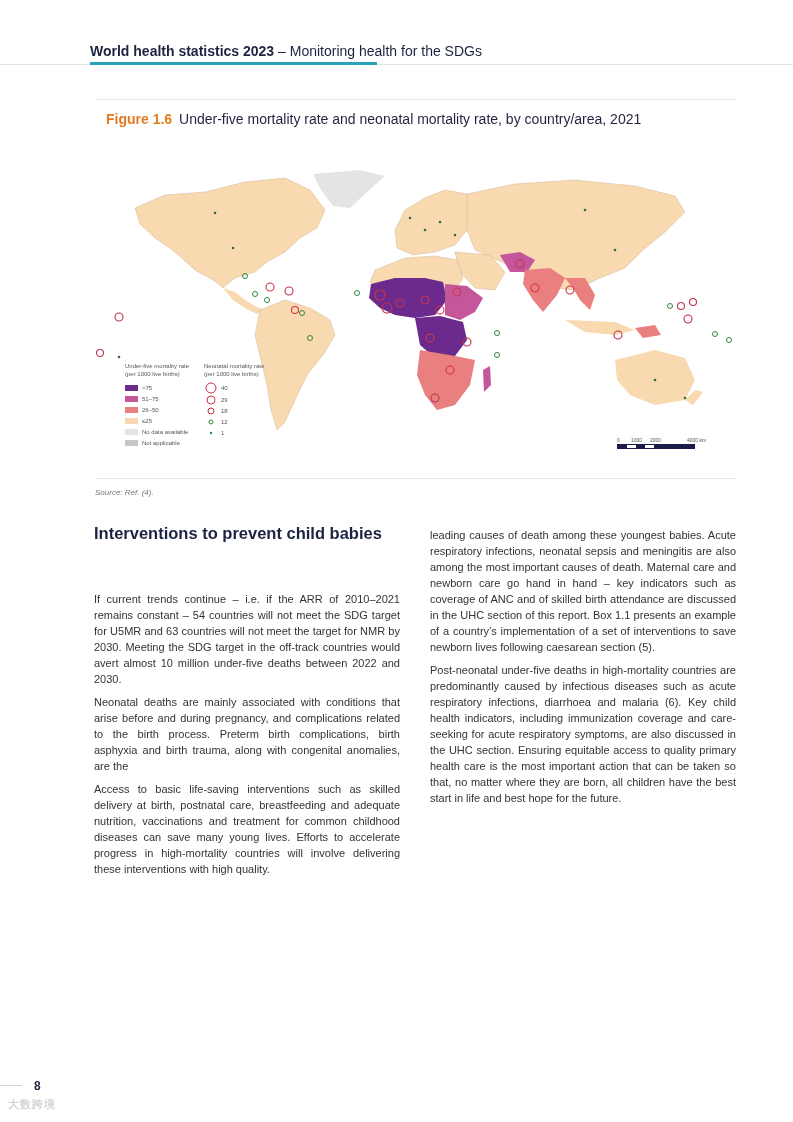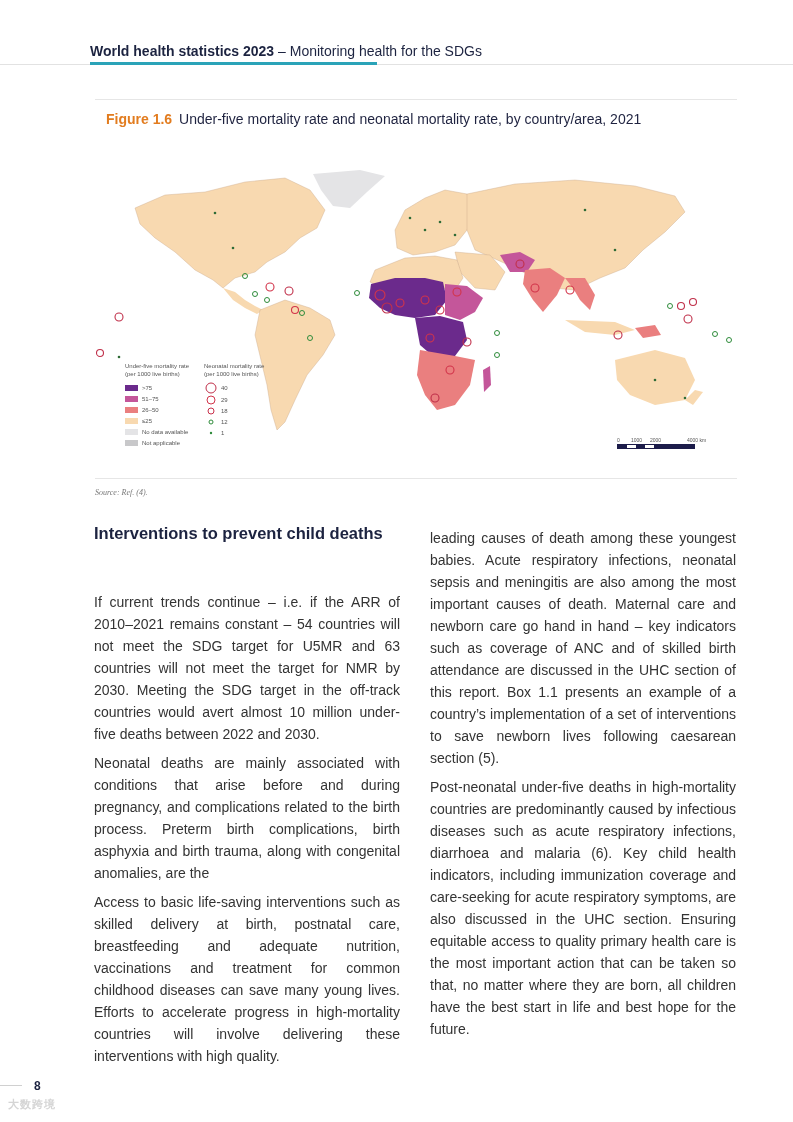--- a/index.html
+++ b/index.html
@@ -27,25 +27,25 @@
   .swatch { width: 13px; height: 6px; margin-right: 4px; }
   .circ-cell { width: 14px; display: flex; justify-content: center; align-items: center; margin-right: 3px; }
 
   .scalebar { position: absolute; left: 617px; top: 437px; width: 80px; font-size: 5px; color: #555; }
   .scale-labels { position: relative; height: 7px; }
   .scale-labels span { position: absolute; top: 0; }
   .scale-bar-line { display: flex; height: 3px; border: 1px solid #1c1c4a; }
   .scale-bar-line div { height: 100%; }
 
   .figure-bottom-rule { position: absolute; left: 95px; width: 642px; top: 478px; height: 1px; background: #e6e6e6; }
-  .source-note { position: absolute; left: 95px; top: 488px; font-size: 8px; font-style: italic; color: #777; font-family: Liberation Serif, serif; }
+  .source-note { position: absolute; left: 95px; top: 488px; font-size: 8px; font-style: italic; color: #777; }
 
   .section-heading { position: absolute; left: 94px; top: 524px; font-size: 16.5px; font-weight: 700; color: #1c2340; white-space: nowrap; }
 
-  .col { position: absolute; font-size: 14px; line-height: 22px; color: #333; text-align: justify; }
+  .col { position: absolute; font-size: 11px; line-height: 16px; color: #333; text-align: justify; }
   .col.left { left: 94px; top: 591px; width: 306px; }
   .col.right { left: 430px; top: 527px; width: 306px; }
   .col p { margin: 0 0 7px 0; }
 
   .page-rule { position: absolute; left: 0; width: 22px; top: 1085px; height: 1px; background: #d0d0d0; }
   .page-number { position: absolute; left: 34px; top: 1079px; font-size: 12px; font-weight: 700; color: #1c2340; }
   .watermark { position: absolute; left: 8px; top: 1097px; font-size: 11px; color: #d5d5d5; font-weight: 700; letter-spacing: 1px; }
 </style>
 </head>
 <body>
@@ -248,21 +248,21 @@
     <div style="width:9px;background:#fff"></div>
     <div style="width:9px;background:#1c1c4a"></div>
     <div style="width:9px;background:#fff"></div>
     <div style="width:40px;background:#1c1c4a"></div>
   </div>
 </div>
 
 <div class="figure-bottom-rule"></div>
 <div class="source-note">Source: Ref. (4).</div>
 
-<div class="section-heading">Interventions to prevent child deaths</div>
+<div class="section-heading">Interventions to prevent child babies</div>
 
 <div class="col left">
   <p>If current trends continue – i.e. if the ARR of 2010–2021 remains constant – 54 countries will not meet the SDG target for U5MR and 63 countries will not meet the target for NMR by 2030. Meeting the SDG target in the off-track countries would avert almost 10 million under-five deaths between 2022 and 2030.</p>
   <p>Neonatal deaths are mainly associated with conditions that arise before and during pregnancy, and complications related to the birth process. Preterm birth complications, birth asphyxia and birth trauma, along with congenital anomalies, are the</p>
   <p>Access to basic life-saving interventions such as skilled delivery at birth, postnatal care, breastfeeding and adequate nutrition, vaccinations and treatment for common childhood diseases can save many young lives. Efforts to accelerate progress in high-mortality countries will involve delivering these interventions with high quality.</p>
 </div>
 
 <div class="col right">
   <p>leading causes of death among these youngest babies. Acute respiratory infections, neonatal sepsis and meningitis are also among the most important causes of death. Maternal care and newborn care go hand in hand – key indicators such as coverage of ANC and of skilled birth attendance are discussed in the UHC section of this report. Box 1.1 presents an example of a country’s implementation of a set of interventions to save newborn lives following caesarean section (5).</p>
   <p>Post-neonatal under-five deaths in high-mortality countries are predominantly caused by infectious diseases such as acute respiratory infections, diarrhoea and malaria (6). Key child health indicators, including immunization coverage and care-seeking for acute respiratory symptoms, are also discussed in the UHC section. Ensuring equitable access to quality primary health care is the most important action that can be taken so that, no matter where they are born, all children have the best start in life and best hope for the future.</p>

